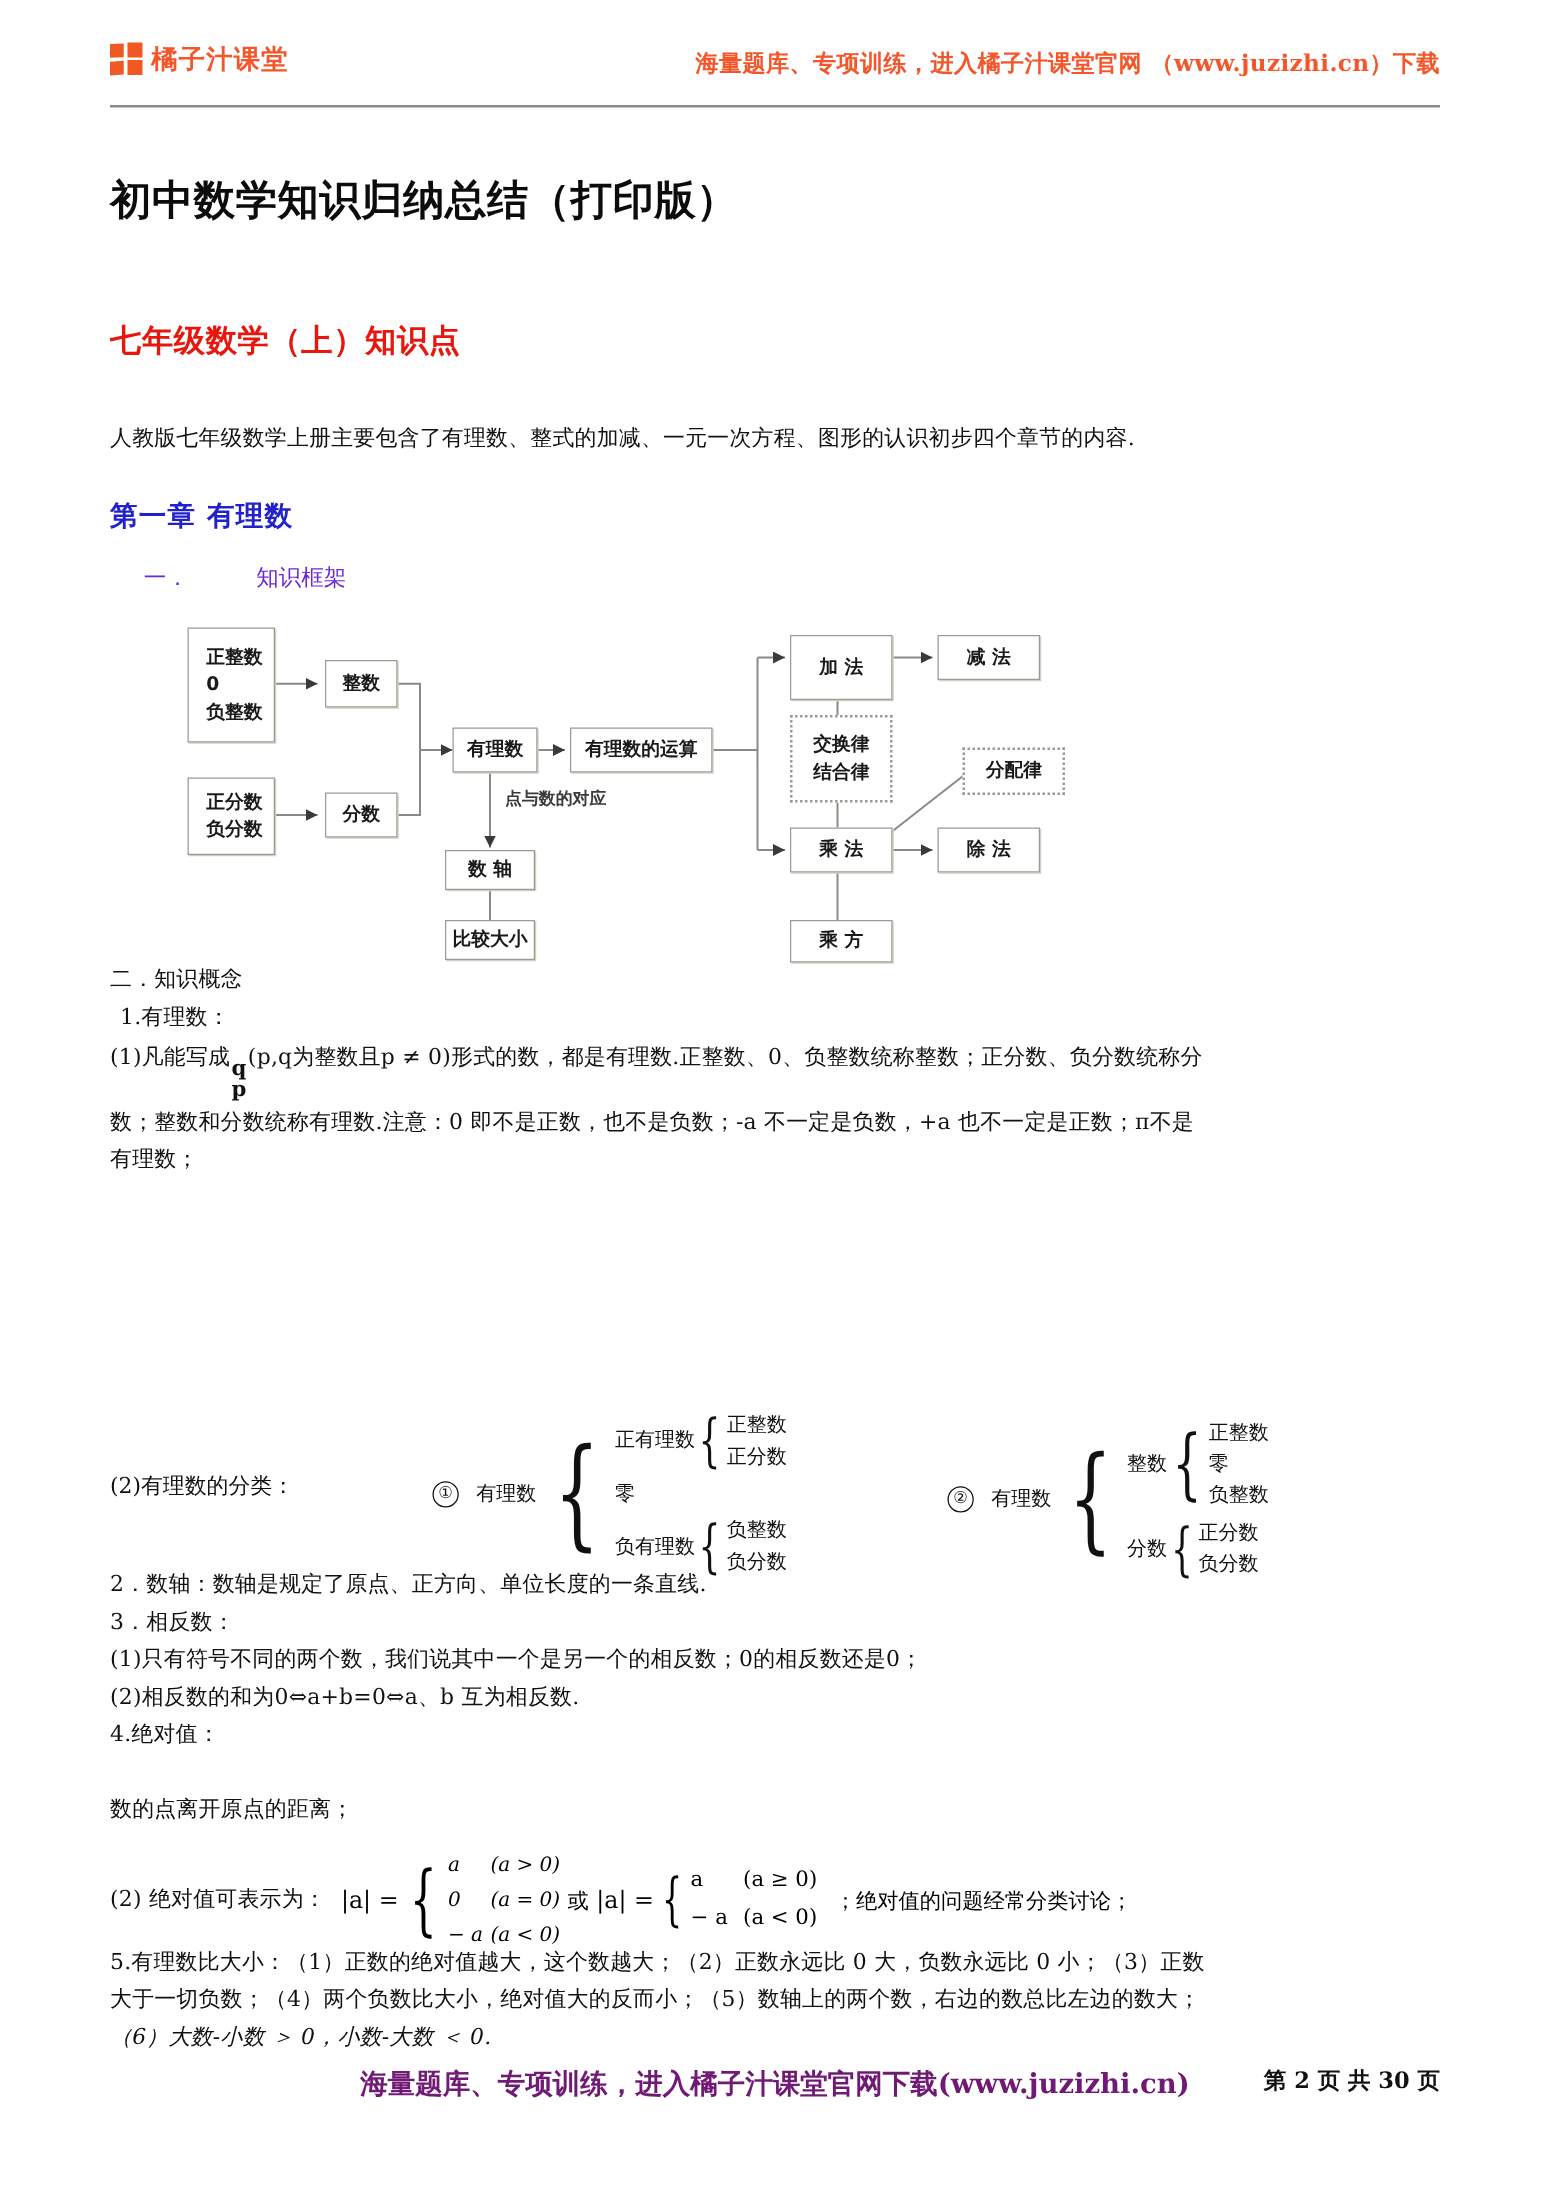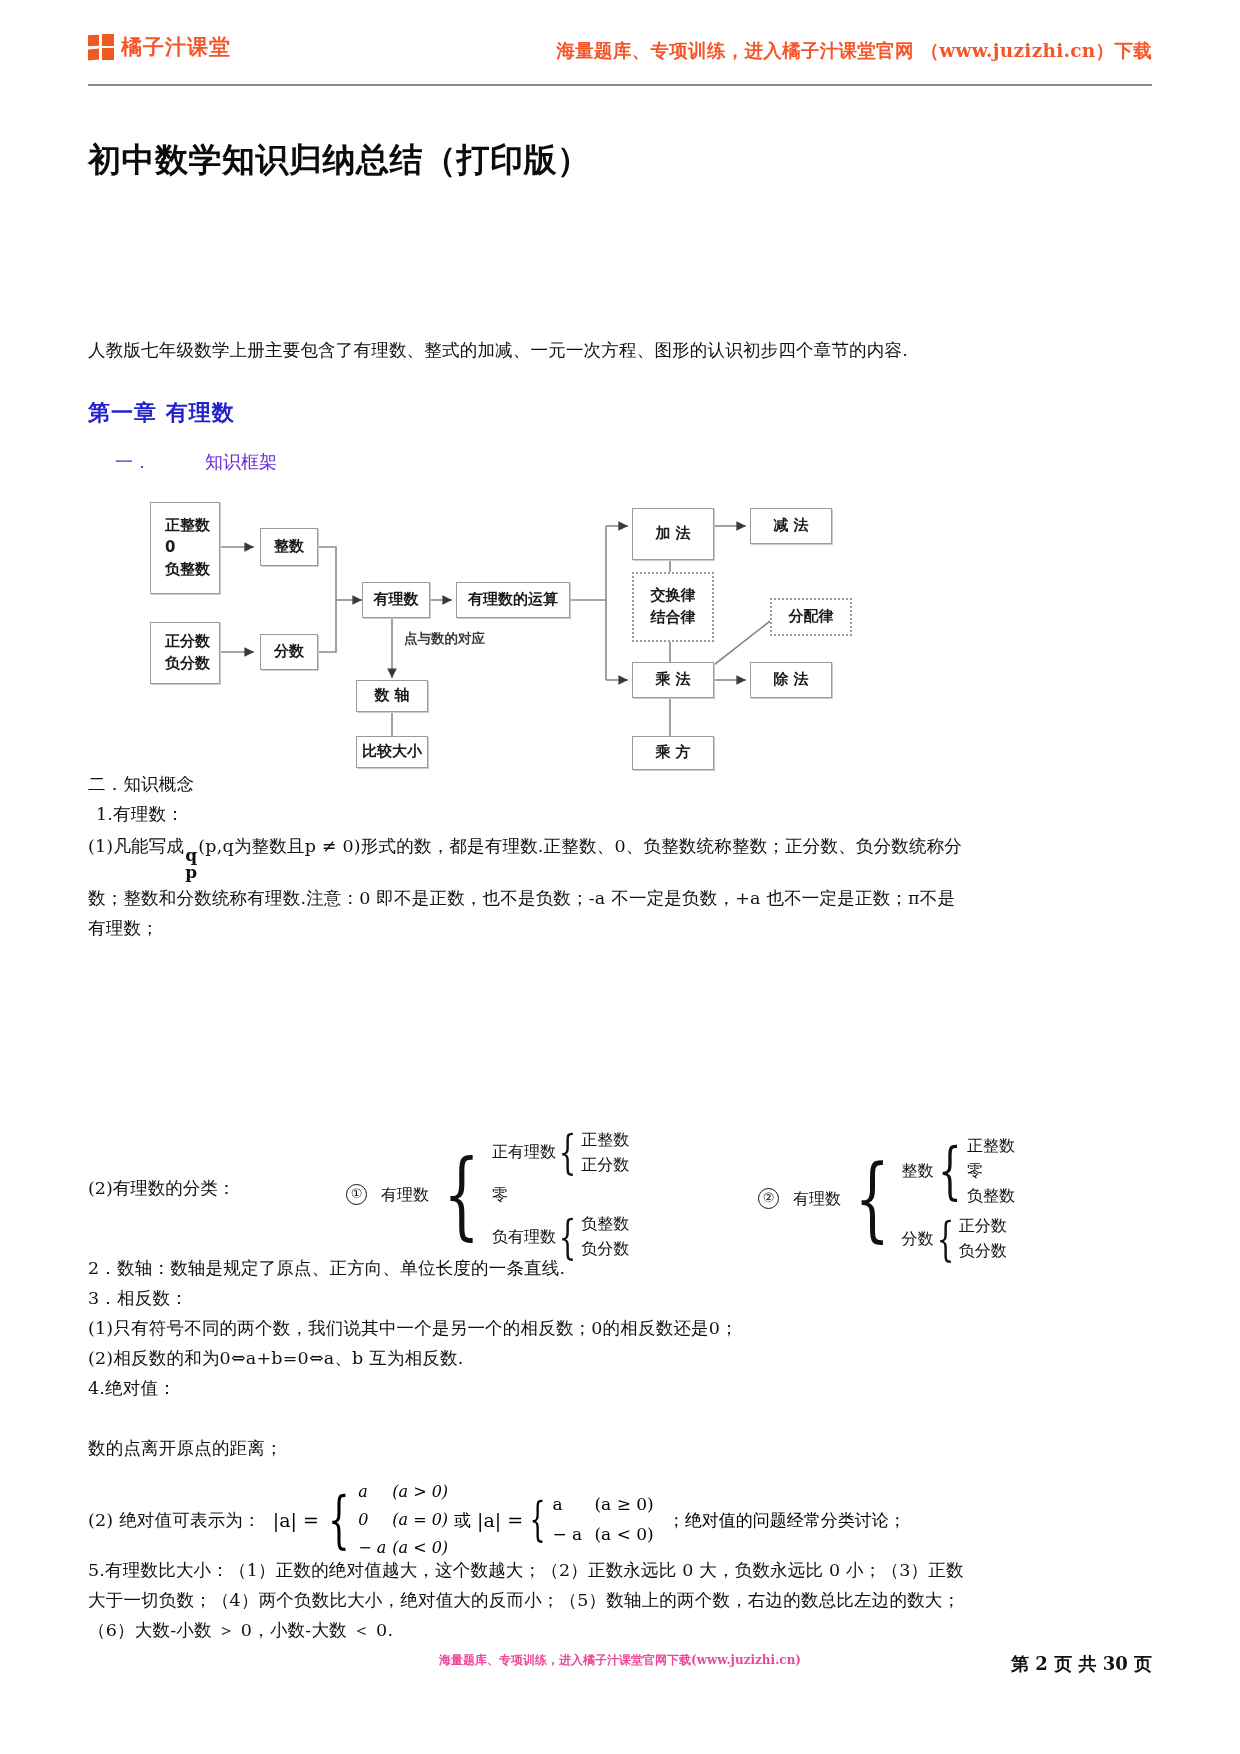--- a/index.html
+++ b/index.html
@@ -128,21 +128,21 @@
   .absrow { position:absolute; left:88px; top:1310px; }
   .piece { display:flex; align-items:center; font-family:"DejaVu Serif", serif; font-size:17px; }
   .piece .eqcol { display:flex; flex-direction:column; line-height:1.75; }
   .piece .eqcol div { white-space:nowrap; }
   .bigbrace { font-size:62px; line-height:0.78; font-family:"DejaVu Serif", serif; transform:scaleX(0.55); display:inline-block; }
   .footer {
     position:absolute; left:88px; top:1652px; width:1064px;
     display:flex; align-items:baseline; justify-content:center;
     font-family:"DejaVu Serif", serif;
   }
-  .footer-center { font-size:12px; font-weight:bold; color:#ec4899; }
+  .footer-center { font-size:22px; font-weight:bold; color:#701a75; }
   .footer-page { position:absolute; right:0; top:0; font-size:18px; font-weight:bold; color:#111; }
 </style>
 </head>
 <body>
 
 <div class="page">
 
   <div class="header">
     <div class="brand">
       <span class="brand-mark">
@@ -151,20 +151,21 @@
           <i class="s3"></i>
           <i class="s4"></i>
       </span>
       <span class="brand-name">橘子汁课堂</span>
     </div>
     <div class="header-slogan">海量题库、专项训练，进入橘子汁课堂官网 （www.juzizhi.cn）下载</div>
   </div>
   <div class="header-rule"></div>
 
   <div class="doc-title">初中数学知识归纳总结（打印版）</div>
+  <div class="section-title">七年级数学（上）知识点</div>
   <div class="intro-para">人教版七年级数学上册主要包含了有理数、整式的加减、一元一次方程、图形的认识初步四个章节的内容.</div>
   <div class="chapter-title">第一章  有理数</div>
 
   <div class="frame-label">
     <span class="num">一．</span><span>知识框架</span>
   </div>
 
   <div class="flow">
     <svg width="850" height="270">
       <defs>
@@ -386,20 +387,20 @@
         <div>
           <span style="display:inline-block;width:42px;">− a</span><span>(a &lt; 0)</span>
         </div>
       </span>
       <span style="font-size:17px; margin-left:14px;">；绝对值的问题经常分类讨论；</span>
     </div>
   </div>
 
   <div class="txt w" style="left:88px; top:1556px;">5.有理数比大小：（1）正数的绝对值越大，这个数越大；（2）正数永远比 0 大，负数永远比 0 小；（3）正数</div>
   <div class="txt w" style="left:88px; top:1586px;">大于一切负数；（4）两个负数比大小，绝对值大的反而小；（5）数轴上的两个数，右边的数总比左边的数大；</div>
-  <div class="txt w" style="left:88px; top:1616px;">（6）大数-小数 ＞ 0，小数-大数 ＜ 0.</div>
+  <div class="txt w" style="left:88px; top:1616px;font-style:italic;">（6）大数-小数 ＞ 0，小数-大数 ＜ 0.</div>
 
   <div class="footer">
     <span class="footer-center">海量题库、专项训练，进入橘子汁课堂官网下载(www.juzizhi.cn)</span>
     <span class="footer-page">第 2 页 共 30 页</span>
   </div>
 
 </div>
 
 </body></html>

